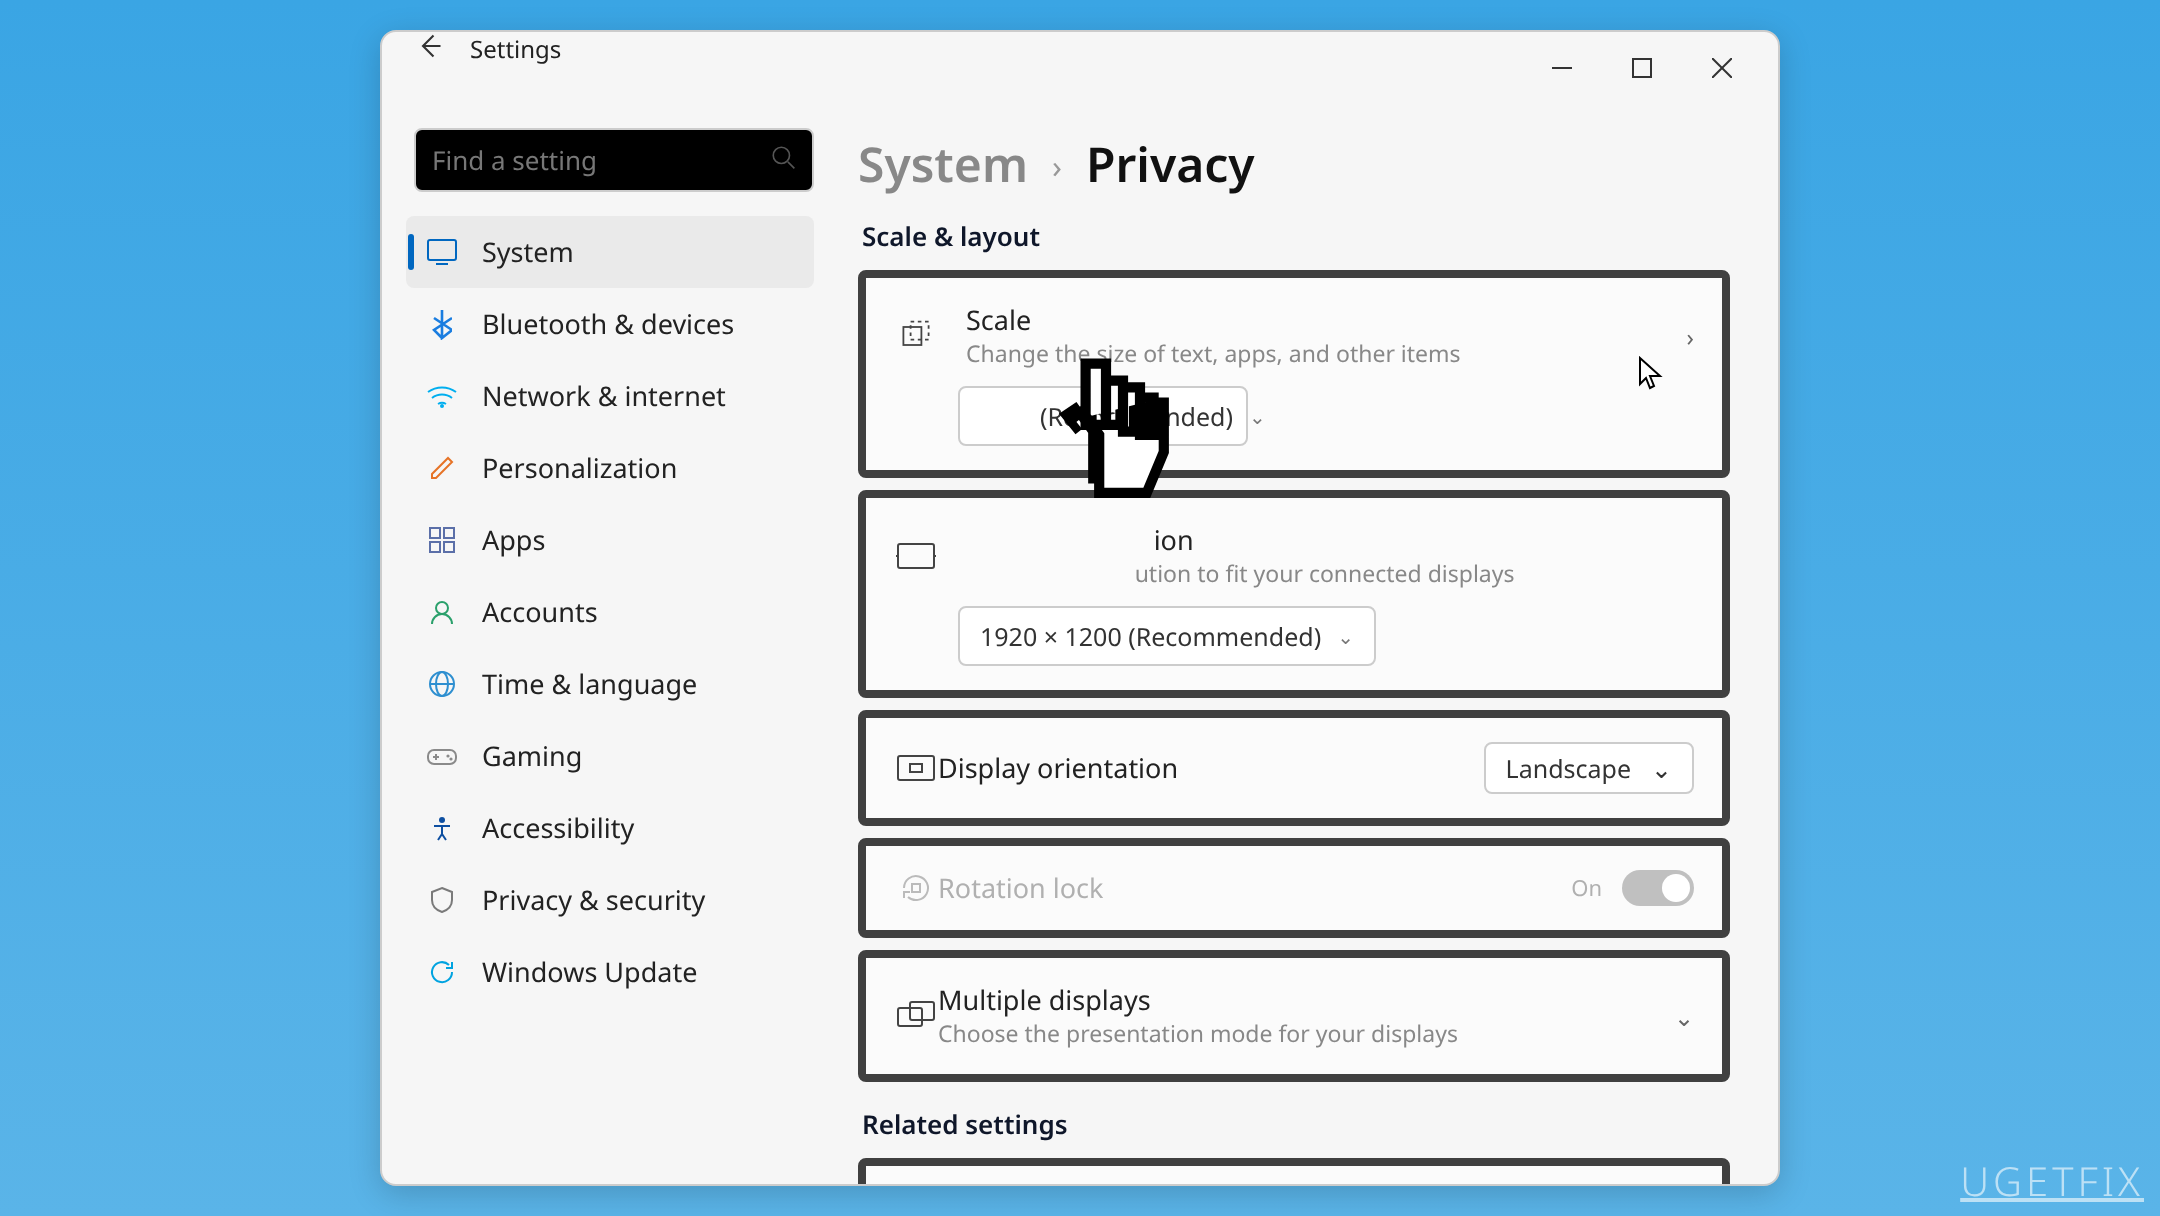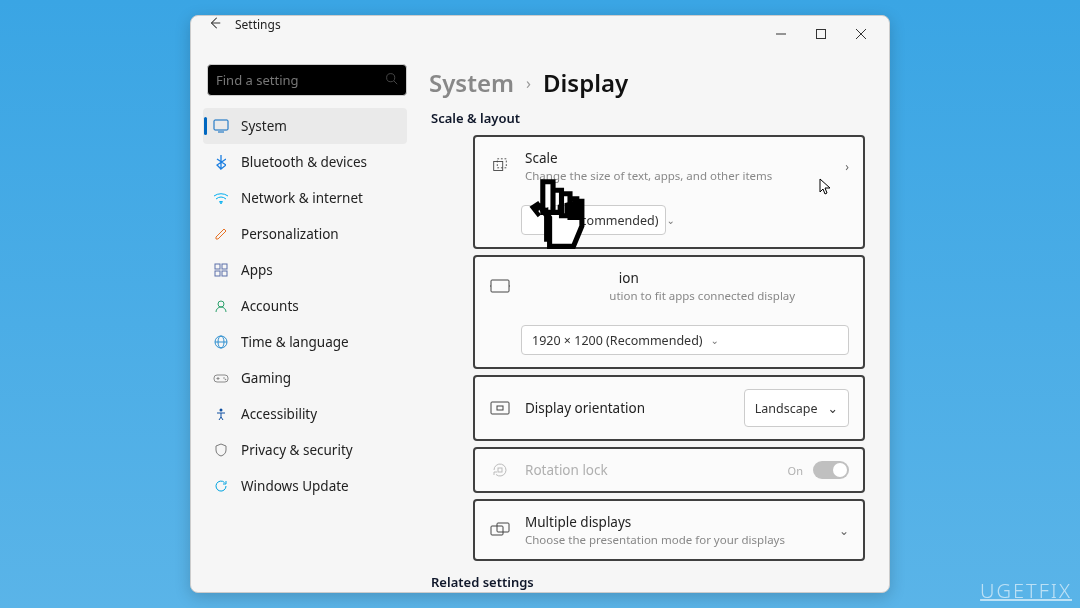--- a/index.html
+++ b/index.html
@@ -47,41 +47,41 @@
   background:#0067c0; border-radius:2px;
 }
 .nav-icon { width:16px; height:16px; display:inline-flex; align-items:center; justify-content:center;}
 .main { flex:1; padding: 8px 24px 0 10px; overflow-y:hidden;}
 .breadcrumb { display:flex; align-items:center; gap: 12px; margin-bottom: 10px; margin-top: 6px;}
 .breadcrumb .crumb-parent { font-size: 24px; color:#888; font-weight:600;}
 .breadcrumb .sep { color:#999; }
 .breadcrumb .crumb-current { font-size: 24px; color:#111; font-weight:600;}
 .section-title { font-size: 13px; font-weight:600; color:#0f172a; margin: 8px 0 8px 2px;}
 .card {
-  background:#fbfbfb; border:2px solid #404040; border-radius:4px;
-  padding: 12px 14px; display:flex; align-items:center; gap:14px;
-  margin-bottom: 6px; position:relative;margin-left:44px;
+  background:#fbfbfb; border:4px solid #404040; border-radius:4px;
+  padding: 12px 14px; display:flex; align-items:center; 
+  margin-bottom: 6px; position:relative;
 }
 .card .card-icon { width:22px; display:flex; align-items:center; justify-content:center; color:#444;}
 .card .text { flex:1; }
 .card .text .title { font-size: 13.5px; color:#222;}
 .card .text .sub { font-size: 11.5px; color:#888; margin-top:1px;}
 .card.tall { flex-wrap:wrap; }
 .card.disabled .title, .card.disabled .sub, .card.disabled .card-icon, .card.disabled .on { color:#b0b0b0;}
 .chev { color:#666; font-size:12px;}
 .dropdown {
   margin-top:8px; margin-left:36px;
   background:#fff; border:1px solid #ccc; border-radius:4px;
   height:30px; display:inline-flex; align-items:center; padding: 0 10px; gap:8px;
   font-size:12.5px; color:#333;
 }
 .dropdown .dd-chev { color:#777; font-size:10px;}
 .small-dd {
   background:#fff; border:1px solid #ccc; border-radius:4px;
-  height:38px; display:inline-flex; align-items:center; padding: 0 10px; gap:10px;
+  height:26px; display:inline-flex; align-items:center; padding: 0 10px; gap:10px;
   font-size:12.5px; color:#333;
 }
 .toggle {
   width:36px; height:18px; border-radius:9px; background:#0067c0; position:relative;
 }
 .toggle::after{content:""; position:absolute; right:2px; top:2px; width:14px;height:14px;background:#fff;border-radius:50%;}
 .rot-row { display:flex; align-items:center; gap:10px;}
 .watermark { position:absolute; right:8px; bottom:4px; color:#fff; font-size:20px; font-weight:300; letter-spacing:2px; opacity:0.6;text-decoration:underline;}
 .hand-cursor {
   position:absolute; left:518px; top:175px; width:70px; height:85px; z-index:10; pointer-events:none;
@@ -233,21 +233,21 @@
             </span>
             <span>Windows Update</span>
           </div>
         </div>
     </div>
 
     <div class="main">
       <div class="breadcrumb">
         <span class="crumb-parent">System</span>
         <span class="sep">›</span>
-        <span class="crumb-current">Display</span>
+        <span class="crumb-current">Privacy</span>
       </div>
 
       <div class="section-title">Scale &amp; layout</div>
 
       <div class="card tall" style="flex-direction:column; align-items:stretch;">
         <div style="display:flex; align-items:center; gap:14px;">
           <span class="card-icon">
             <svg width="18" height="18" viewBox="0 0 20 20">
                 <rect x="3" y="5" width="10" height="10" stroke="#444" fill="none"></rect>
                 <rect x="7" y="2" width="10" height="10" stroke="#444" fill="none" stroke-dasharray="2 2"></rect>
@@ -258,32 +258,32 @@
             <div class="sub">Change the size of text, apps, and other items</div>
           </div>
           <span class="chev">›</span>
         </div>
         <div class="dropdown" style="margin-left:32px; width:145px;">
           <span style="margin-left:30px;">(Recommended)</span>
           <span class="dd-chev">⌄</span>
         </div>
       </div>
 
-      <div class="card tall" style="flex-direction:column; align-items:stretch;">
+      <div class="card tall" style="align-items:stretch;">
         <div style="display:flex; align-items:center; gap:14px;">
           <span class="card-icon">
             <svg width="20" height="16" viewBox="0 0 20 16">
                 <rect x="1" y="2" width="18" height="12" stroke="#444" fill="none" rx="1"></rect>
                 <line x1="1" y1="8" x2="0" y2="8" stroke="#444"></line>
                 <line x1="19" y1="8" x2="20" y2="8" stroke="#444"></line>
               </svg>
           </span>
           <div class="text">
             <div class="title"><span style="visibility:hidden">Display resolut</span><span>ion</span></div>
-            <div class="sub"><span style="visibility:hidden">Adjust the resol</span><span>ution to fit apps connected display</span></div>
+            <div class="sub"><span style="visibility:hidden">Adjust the resol</span><span>ution to fit your connected displays</span></div>
           </div>
         </div>
         <div class="dropdown" style="margin-left:32px;">
           <span>1920 × 1200 (Recommended)</span>
           <span class="dd-chev">⌄</span>
         </div>
       </div>
 
       <div class="card">
         <span class="card-icon">

